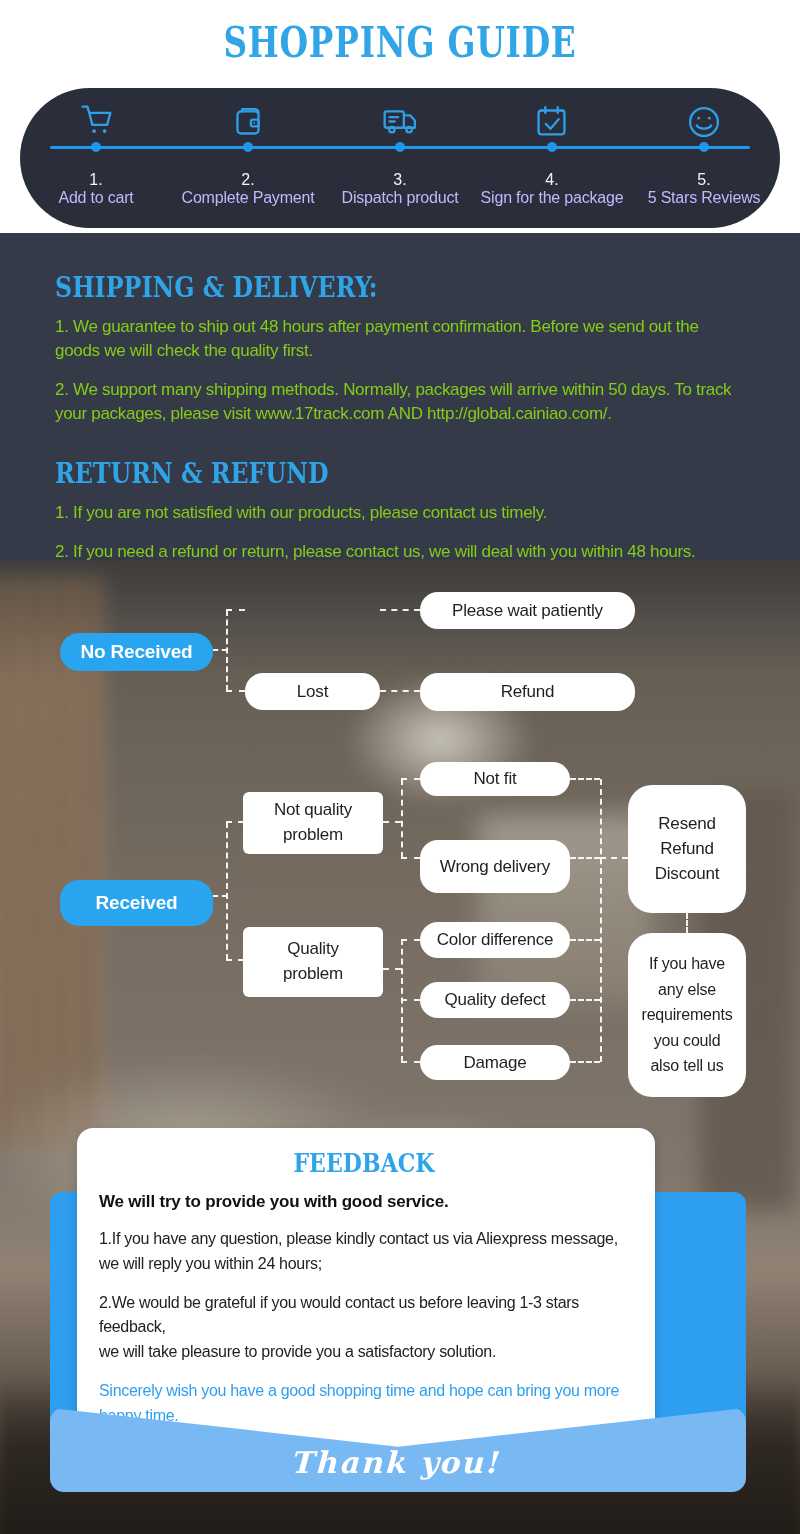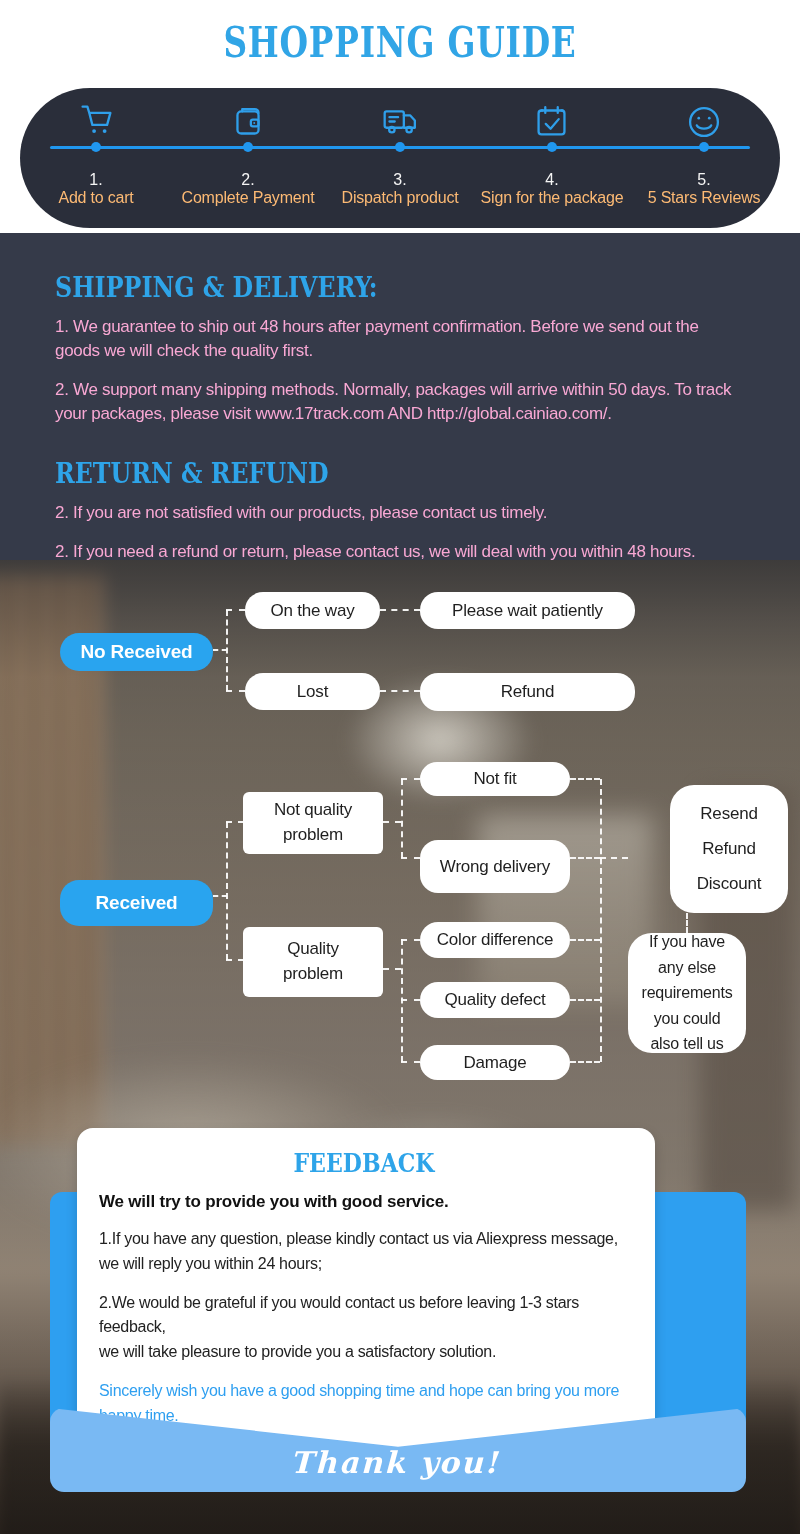--- a/index.html
+++ b/index.html
@@ -14,28 +14,28 @@
   
   .steps-banner { position:absolute; left:20px; top:88px; width:760px; height:140px;
     background:#2a2e3a; border-radius:70px; }
   .steps-line { position:absolute; left:30px; right:30px; top:58px; height:3px; background:#2097ef; border-radius:2px; }
   .steps-row { position:absolute; inset:0; display:flex; }
   .step { flex:1; position:relative; display:flex; flex-direction:column; align-items:center; }
   .step svg { margin-top:11px; }
   .step .dot { position:absolute; top:54px; left:50%; transform:translateX(-50%);
     width:10px; height:10px; border-radius:50%; background:#2097ef; }
   .step-num { margin-top:22px; color:#f5f5f5; font-size:16px; line-height:17px; }
-  .step-label { color:#fdba74; font-size:16px; line-height:17px; margin-top:1px; letter-spacing:-0.2px; }
+  .step-label { color:#c4b5fd; font-size:16px; line-height:17px; margin-top:1px; letter-spacing:-0.2px; }
 
   
   .dark-section { position:absolute; left:0; top:233px; width:800px; height:327px;
     background:#353a49; padding:39px 45px 0 55px; }
   .dark-section h2 { font-family:"DejaVu Serif", serif; font-weight:700; font-size:27px;
     color:#2ea4e9; letter-spacing:0; transform:scaleX(.88); transform-origin:left; margin-bottom:12px; }
-  .dark-section p { color:#f9a8d4; font-size:17px; line-height:1.42; letter-spacing:-0.3px;
+  .dark-section p { color:#84cc16; font-size:17px; line-height:1.42; letter-spacing:-0.3px;
     margin-bottom:15px; white-space:pre-line; }
   .dark-section .gap { height:16px; }
 
   
   .photo-section { position:absolute; left:0; top:560px; width:800px; height:974px;
     overflow:hidden; background:#6b675f; }
   .ph { position:absolute; }
   .ph-base { inset:-20px; background:linear-gradient(180deg,#57544f 0%,#6e675d 8%,#7d7365 20%,
     #8a7e6f 35%,#93877a 50%,#9c9081 62%,#b1a08c 72%,#8a7a6a 82%,#4e4238 92%,#332b24 100%); filter:blur(6px); }
   .ph-curtain { left:-12px; top:15px; width:115px; height:570px;
@@ -57,21 +57,21 @@
   
   .node { position:absolute; display:flex; align-items:center; justify-content:center;
     background:#fff; color:#1f1f1f; font-size:17px; text-align:center; z-index:2;
     letter-spacing:-0.2px; }
   .pill-blue { background:#29a4ef; color:#fff; font-weight:700; font-size:19px; border-radius:19px; }
   .pill-sm { border-radius:18px; }
   .box-lg { border-radius:6px; white-space:pre-line; line-height:1.45; }
   .box-col { border-radius:24px; flex-direction:column; white-space:pre-line; }
   .dash-h { position:absolute; border-top:2px dashed rgba(255,255,255,.92); z-index:1; }
   .dash-v { position:absolute; border-left:2px dashed rgba(255,255,255,.92); z-index:1; }
-  .resend-box { gap:15px; font-size:17px;margin-left:42px; }
+  .resend-box { gap:5px; font-size:17px; }
   .ifyouhave-box { font-size:16px; line-height:1.6; }
 
   
   .fb-backing { position:absolute; left:50px; top:632px; width:696px; height:248px;
     background:#2e9ff0; border-radius:12px; z-index:3; }
   .fb-card { position:absolute; left:77px; top:568px; width:578px; height:334px;
     background:#ffffff; border-radius:16px; z-index:4; padding:20px 26px 0 22px;
     box-shadow:0 5px 12px rgba(0,0,0,.18); }
   .fb-heading { text-align:center; font-family:"DejaVu Serif", serif; font-weight:700;
     font-size:26px; color:#2ea4e9; transform:scaleX(.85); margin-bottom:14px; }
@@ -170,21 +170,21 @@
   </div>
 
   <div class="dark-section">
     <h2>SHIPPING &amp; DELIVERY:</h2>
     <p>1. We guarantee to ship out 48 hours after payment confirmation. Before we send out the
 goods we will check the quality first.</p>
     <p>2. We support many shipping methods. Normally, packages will arrive within 50 days. To track
 your packages, please visit www.17track.com AND http://global.cainiao.com/.</p>
     <div class="gap"></div>
     <h2>RETURN &amp; REFUND</h2>
-    <p>2. If you are not satisfied with our products, please contact us timely.</p>
+    <p>1. If you are not satisfied with our products, please contact us timely.</p>
     <p>2. If you need a refund or return, please contact us, we will deal with you within 48 hours.</p>
   </div>
 
   <div class="photo-section">
 
     <div>
       <div class="ph ph-base"></div>
       <div class="ph ph-curtain"></div>
       <div class="ph ph-chandelier"></div>
       <div class="ph ph-art"></div>
@@ -196,21 +196,20 @@
     </div>
 
     <div class="dash-h" style="left:213px;top:89px;width:14px"></div>
     <div class="dash-v" style="left:226px;top:50px;height:81px"></div>
     <div class="dash-h" style="left:226px;top:49px;width:19px"></div>
     <div class="dash-h" style="left:226px;top:130px;width:19px"></div>
     <div class="dash-h" style="left:380px;top:49px;width:40px"></div>
     <div class="dash-h" style="left:380px;top:130px;width:40px"></div>
 
     <div class="node pill-blue" style="left:60px;top:73px;width:153px;height:38px">No Received</div>
-    <div class="node pill-sm" style="left:245px;top:32px;width:135px;height:37px">On the way</div>
     <div class="node pill-sm" style="left:420px;top:32px;width:215px;height:37px">Please wait patiently</div>
     <div class="node pill-sm" style="left:245px;top:113px;width:135px;height:37px">Lost</div>
     <div class="node pill-sm" style="left:420px;top:113px;width:215px;height:38px">Refund</div>
 
     <div class="dash-h" style="left:213px;top:335px;width:14px"></div>
     <div class="dash-v" style="left:226px;top:262px;height:138px"></div>
     <div class="dash-h" style="left:226px;top:261px;width:18px"></div>
     <div class="dash-h" style="left:226px;top:399px;width:18px"></div>
     <div class="dash-h" style="left:383px;top:261px;width:18px"></div>
     <div class="dash-v" style="left:401px;top:219px;height:79px"></div>
@@ -239,21 +238,21 @@
     <div class="node pill-sm" style="left:420px;top:280px;width:150px;height:53px">Wrong delivery</div>
     <div class="node pill-sm" style="left:420px;top:362px;width:150px;height:36px">Color difference</div>
     <div class="node pill-sm" style="left:420px;top:422px;width:150px;height:36px">Quality defect</div>
     <div class="node pill-sm" style="left:420px;top:485px;width:150px;height:35px">Damage</div>
 
     <div class="node box-col resend-box" style="left:628px;top:225px;width:118px;height:128px">
       <span>Resend</span>
       <span>Refund</span>
       <span>Discount</span>
     </div>
-    <div class="node box-col ifyouhave-box" style="left:628px;top:373px;width:118px;height:120px">If you have
+    <div class="node box-col ifyouhave-box" style="left:628px;top:373px;width:118px;height:164px">If you have
 any else
 requirements
 you could
 also tell us</div>
 
     <div class="fb-backing"></div>
     <div class="fb-card">
       <div class="fb-heading">FEEDBACK</div>
       <div class="fb-intro">We will try to provide you with good service.</div>
       <div class="fb-p">1.If you have any question, please kindly contact us via Aliexpress message,

